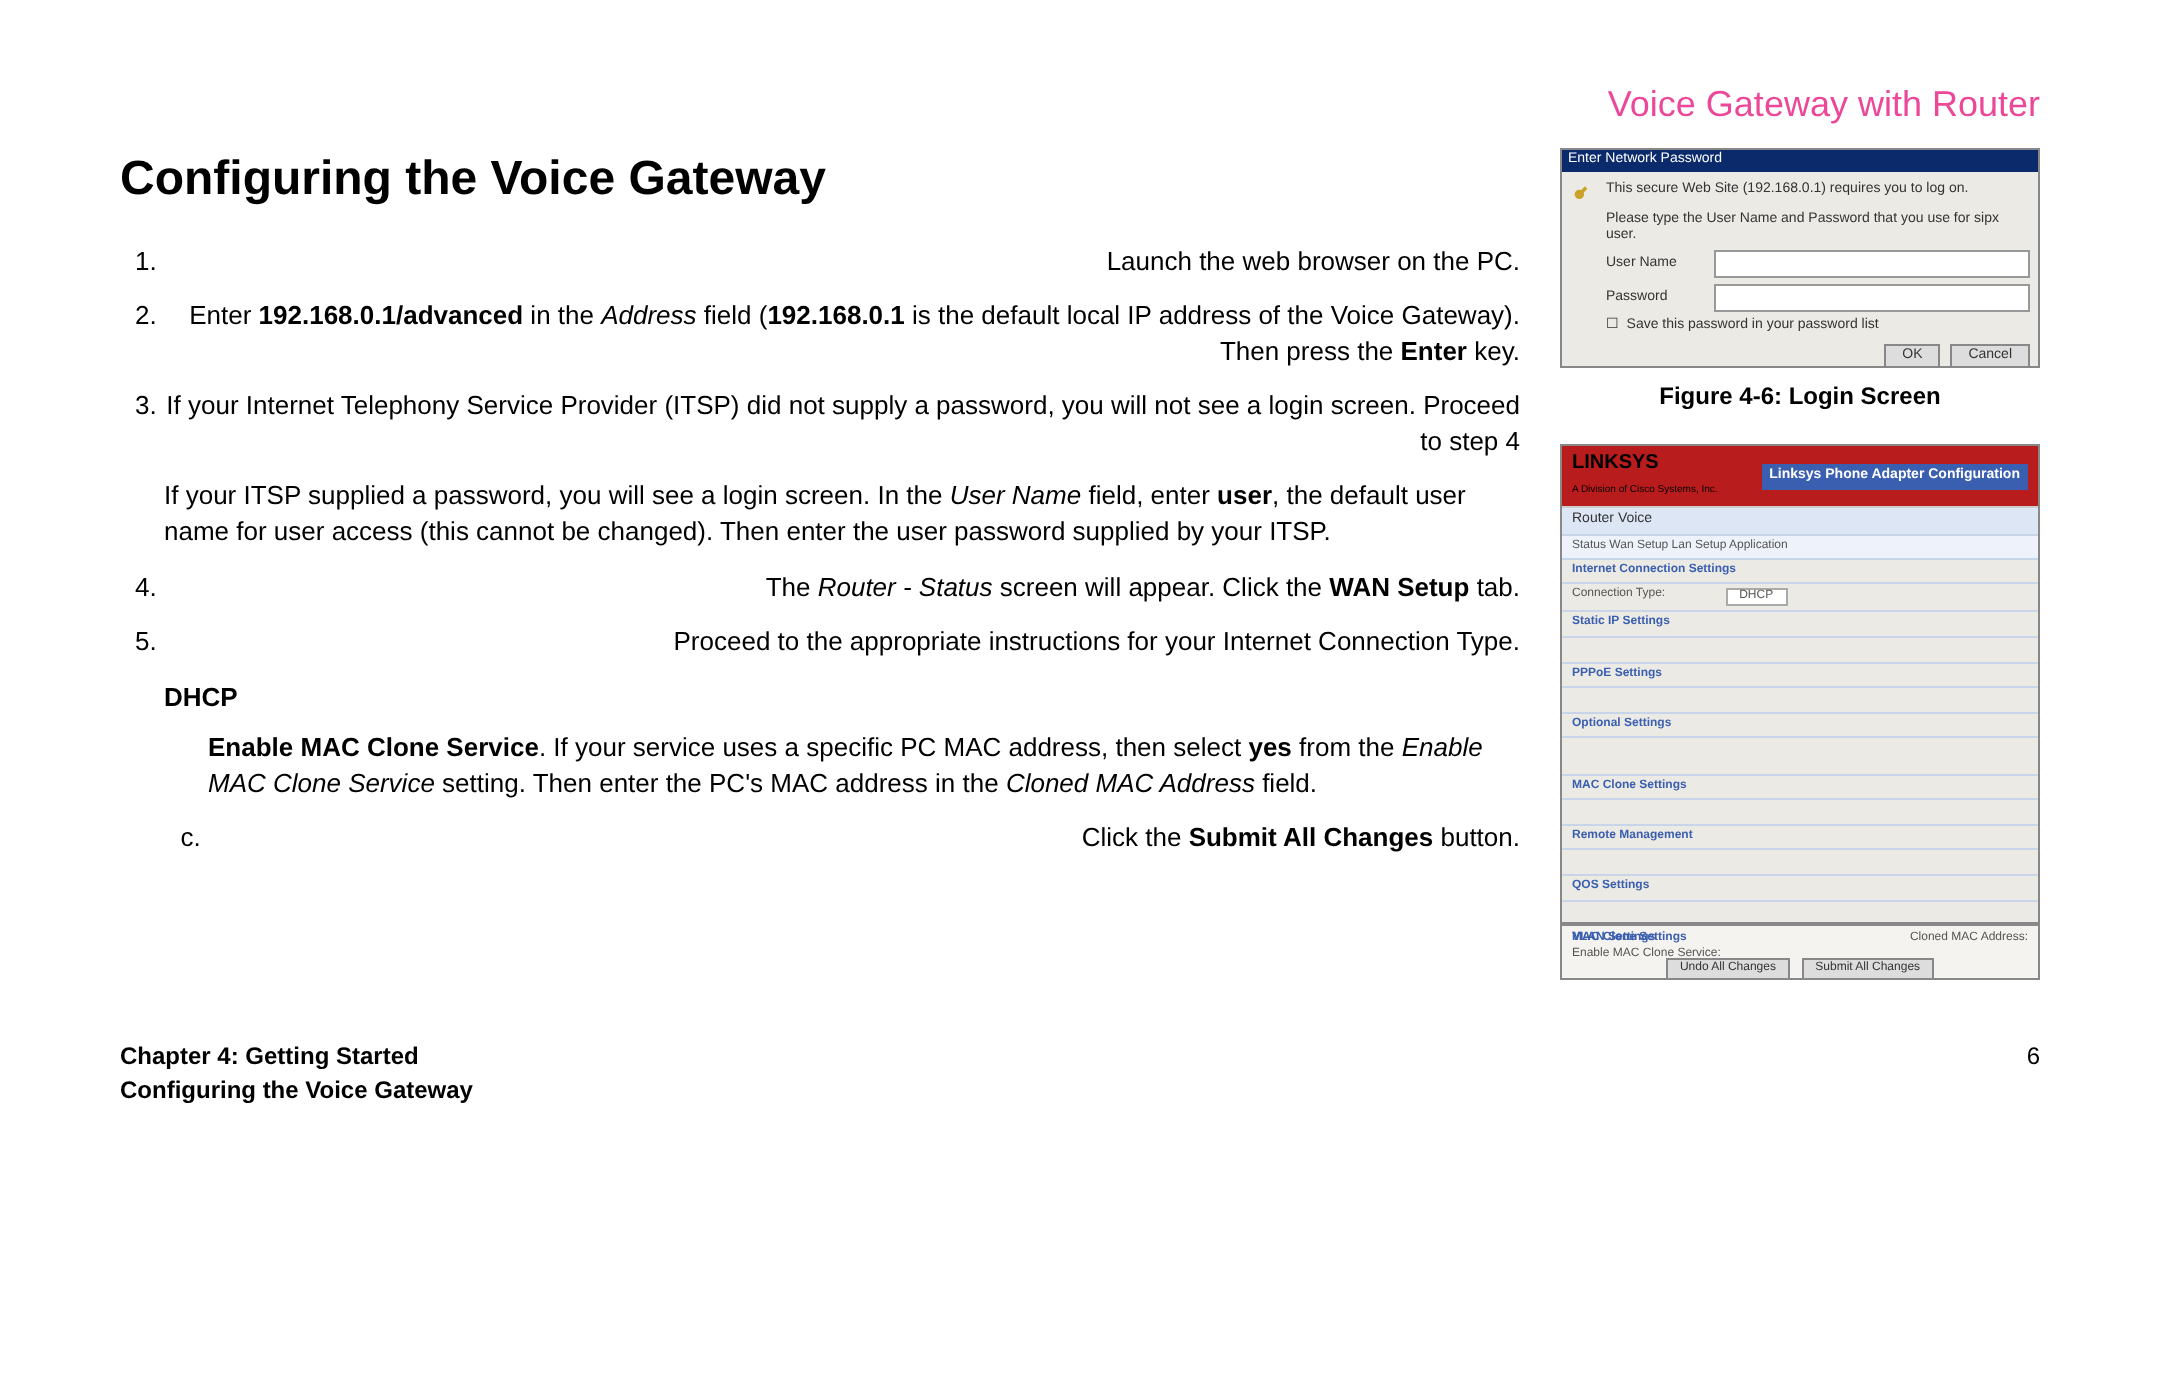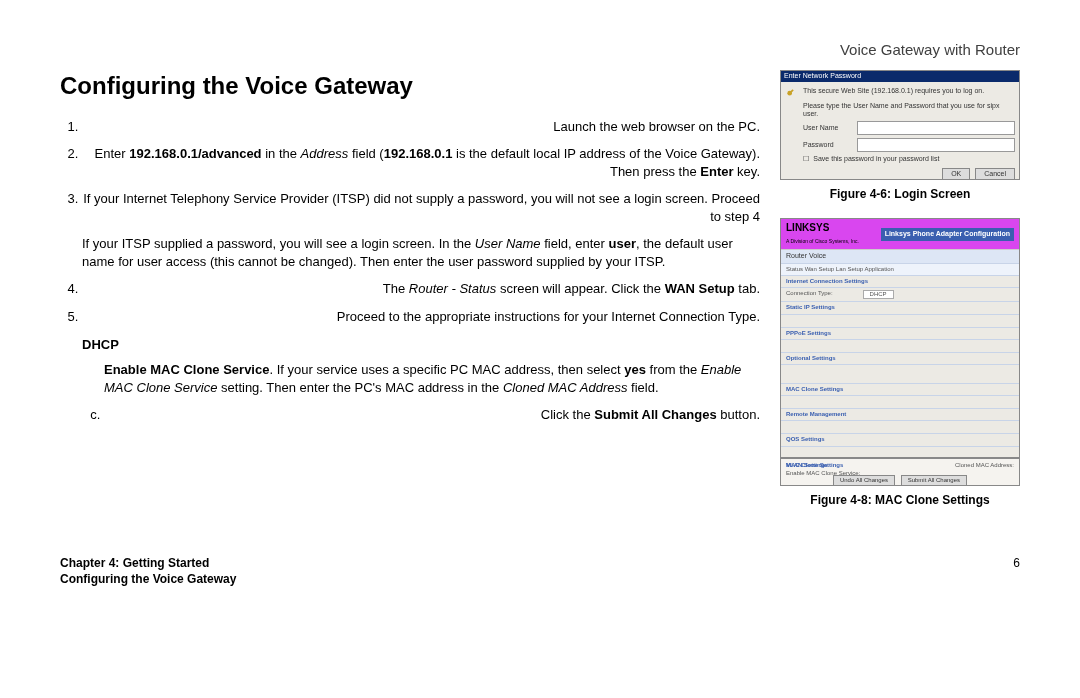--- a/index.html
+++ b/index.html
@@ -17,22 +17,22 @@
     justify-content: space-between;
     align-items: baseline;
     margin-bottom: 10px;
   }
   h1 {
     font-size: 24px;
     font-weight: bold;
     margin: 0 0 15px 0;
   }
   .product-name {
-    font-size: 15px;
-    color: #404040;
+    font-size: 18px;
+    color: #ec4899;
   }
   .content-row {
     display: flex;
     gap: 20px;
   }
   .main-col {
     flex: 1;
   }
   .side-col {
     width: 240px;
@@ -93,21 +93,21 @@
   .fig6 { height: 110px; }
   .fig6 .titlebar { background:#0a2a6b; color:#fff; padding:1px 3px; font-size:7px; margin:-4px -4px 3px -4px;}
   .fig6 .row { display:flex; align-items:center; margin:3px 0; gap:4px;}
   .fig6 input { height:10px; font-size:7px; border:1px solid #999; flex:1;}
   .fig6 .btns { text-align:right; margin-top:4px;}
   .fig6 .btns span { display:inline-block; border:1px solid #888; background:#ddd; padding:1px 8px; margin-left:3px;}
   .fig6 .key-icon { width:14px; height:14px; display:inline-block; }
   .fig6 .key-icon svg { width:14px; height:14px; }
 
   .fig7 { height: 240px; padding:0;}
-  .fig7 .brand { background:#d946ef; padding:3px 5px; font-size:10px; font-weight:bold; color:#000; border-bottom:1px solid #ccc; display:flex; justify-content:space-between; align-items:center;}
+  .fig7 .brand { background:#b91c1c; padding:3px 5px; font-size:10px; font-weight:bold; color:#000; border-bottom:1px solid #ccc; display:flex; justify-content:space-between; align-items:center;}
   .fig7 .brand .rt { background:#3a5fb0; color:#fff; font-size:7px; padding:2px 4px;}
   .fig7 .tabs { background:#dde6f5; padding:2px 5px; font-size:7px;}
   .fig7 .sect { padding:2px 5px; border-top:1px solid #c8d4e8; font-size:6px; color:#555; display:flex; gap:30px;}
   .fig7 .sect-h { color:#3a5fb0; font-weight:bold;}
   .fig7 .btnrow { text-align:center; padding:4px; font-size:6px;}
   .fig7 .btnrow span{display:inline-block;border:1px solid #888;background:#ddd;padding:1px 6px;margin:0 2px;}
 
   .fig8 { height: 28px; padding:3px 5px; font-size:6px; color:#3a5fb0; display:flex; justify-content:space-between; background:#f5f3ef;}
 </style>
 </head>
@@ -240,21 +240,20 @@
       </div>
     </div>
 
     <div class="fig fig8">
       <div>
         <div style="font-weight:bold;">MAC Clone Settings</div>
         <div style="color:#555;">Enable MAC Clone Service:</div>
       </div>
       <div style="color:#555;">Cloned MAC Address:</div>
     </div>
-    <div class="fig-caption">Figure 4-8: MAC Clone Settings</div>
 
   </div>
 </div>
 
 <div class="footer">
   <div>
     <div>Chapter 4: Getting Started</div>
     <div>Configuring the Voice Gateway</div>
   </div>
   <div class="footer-right">6</div>

